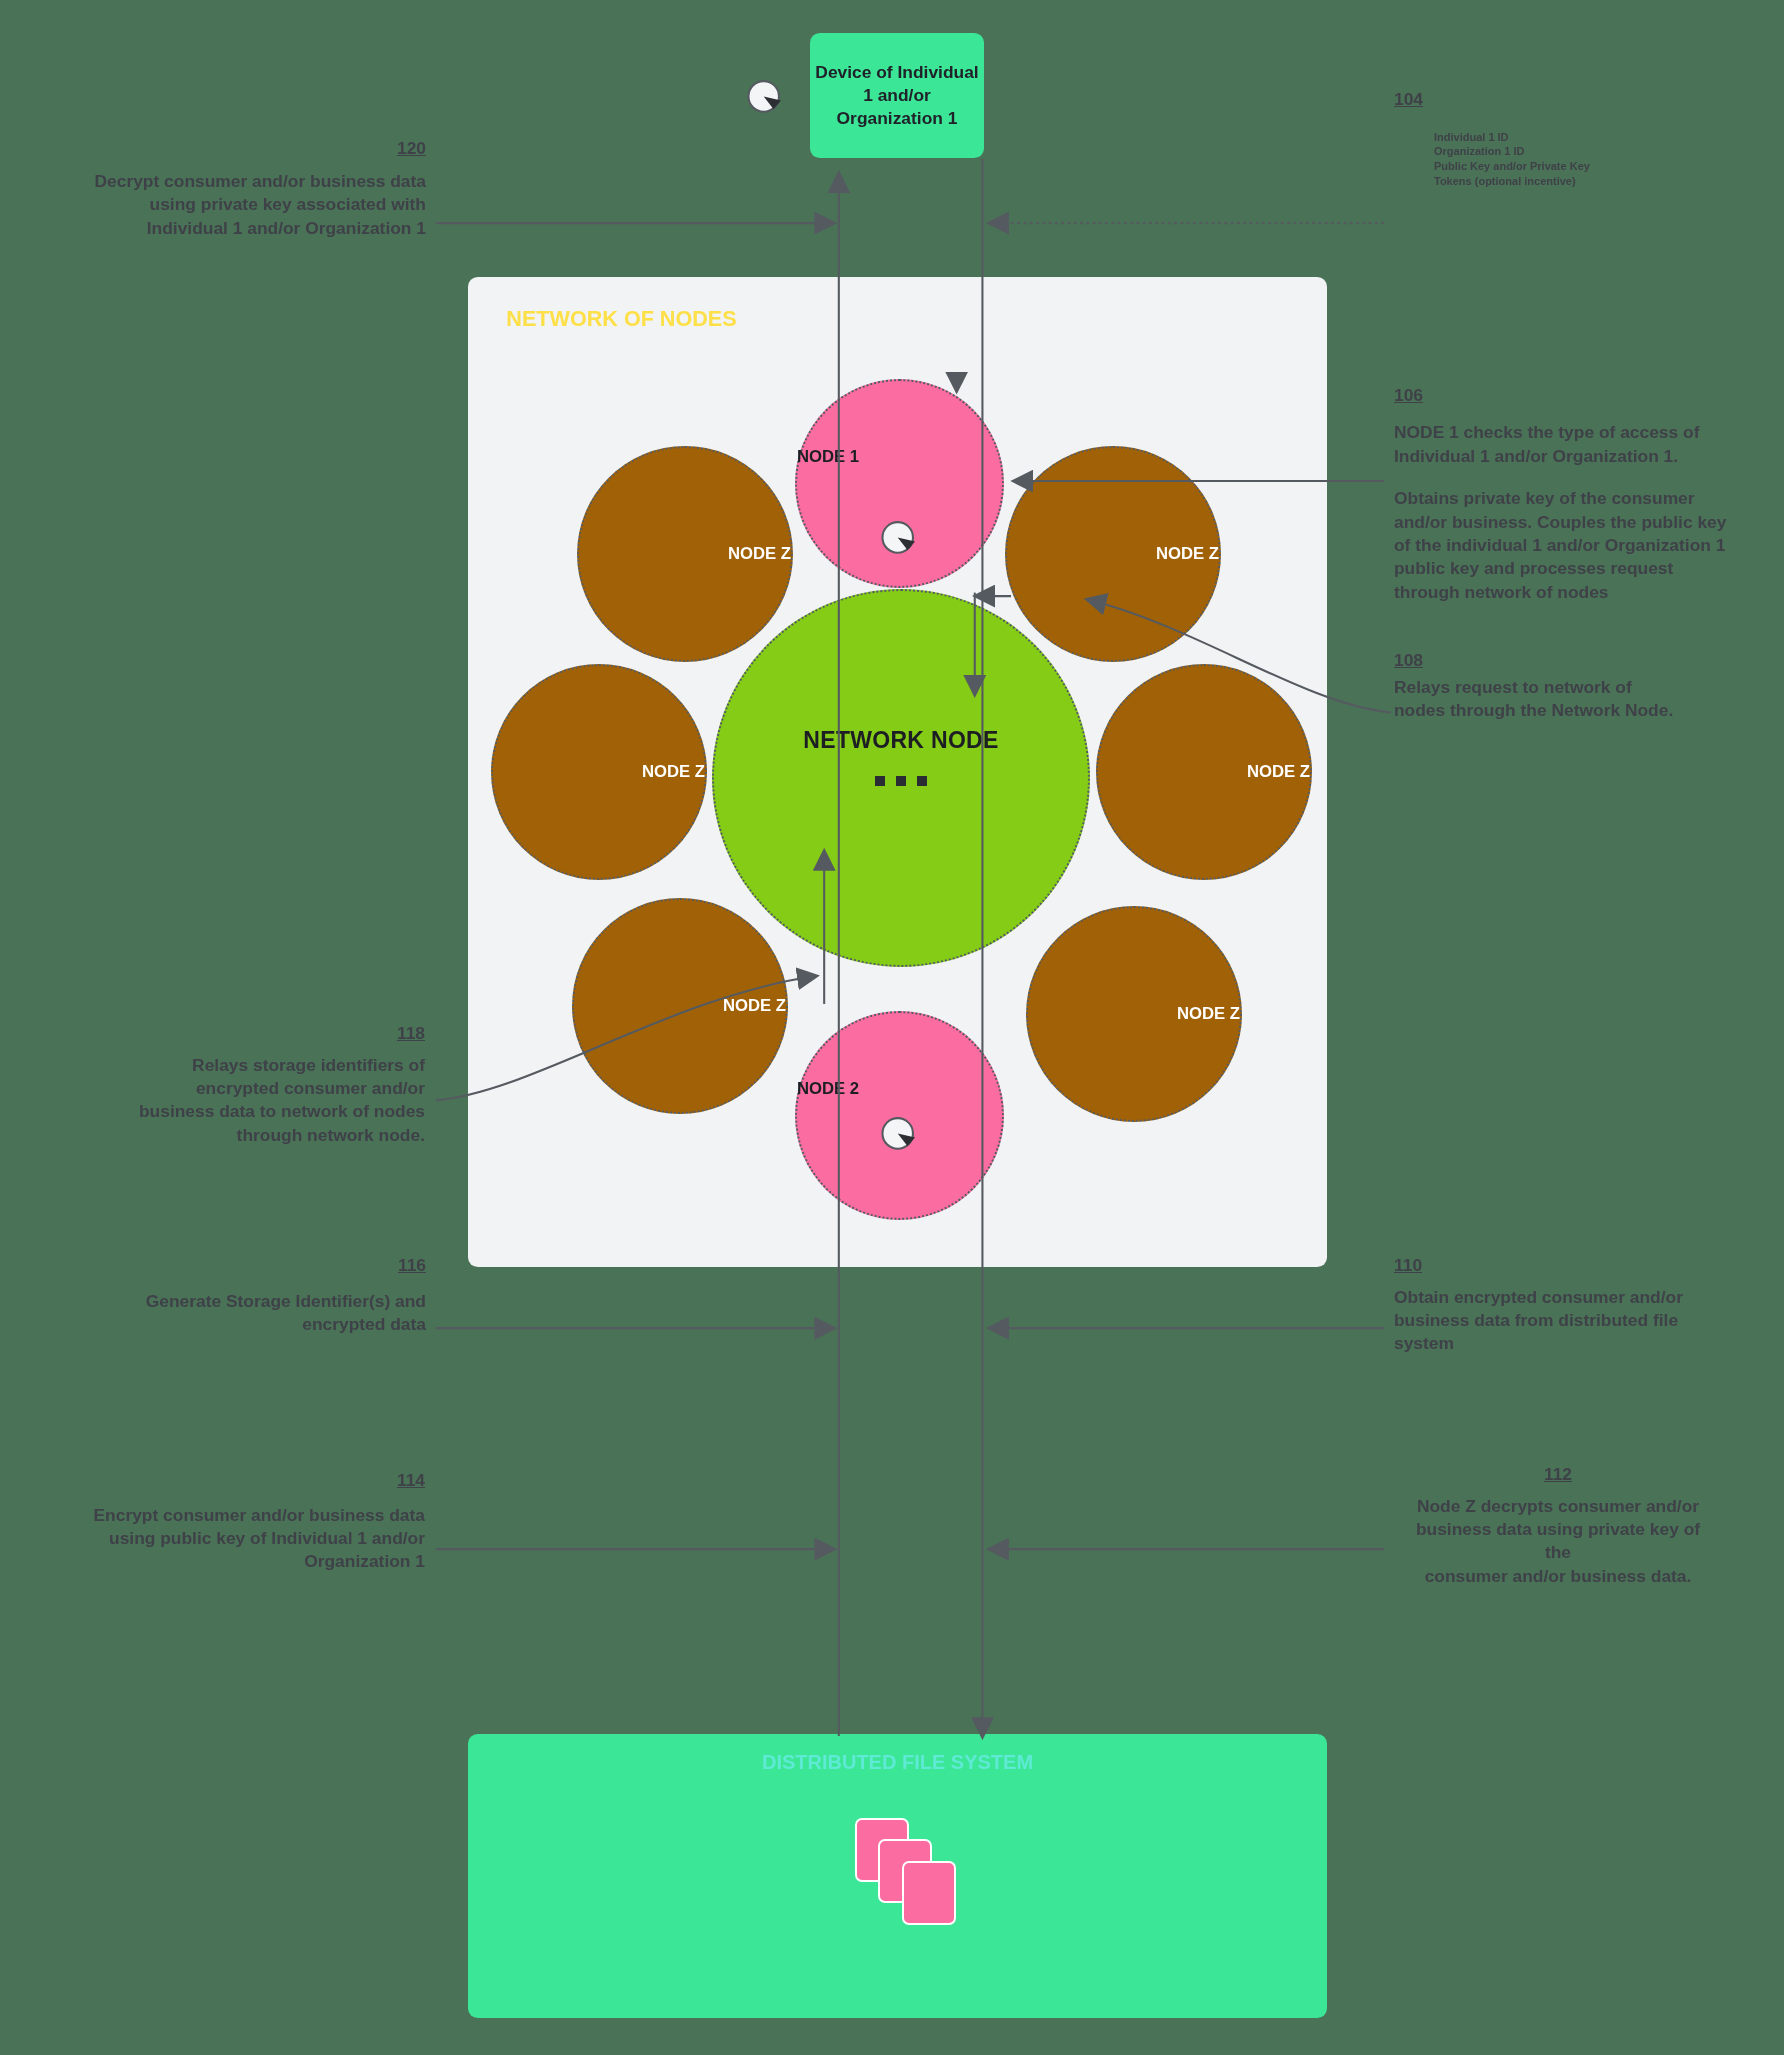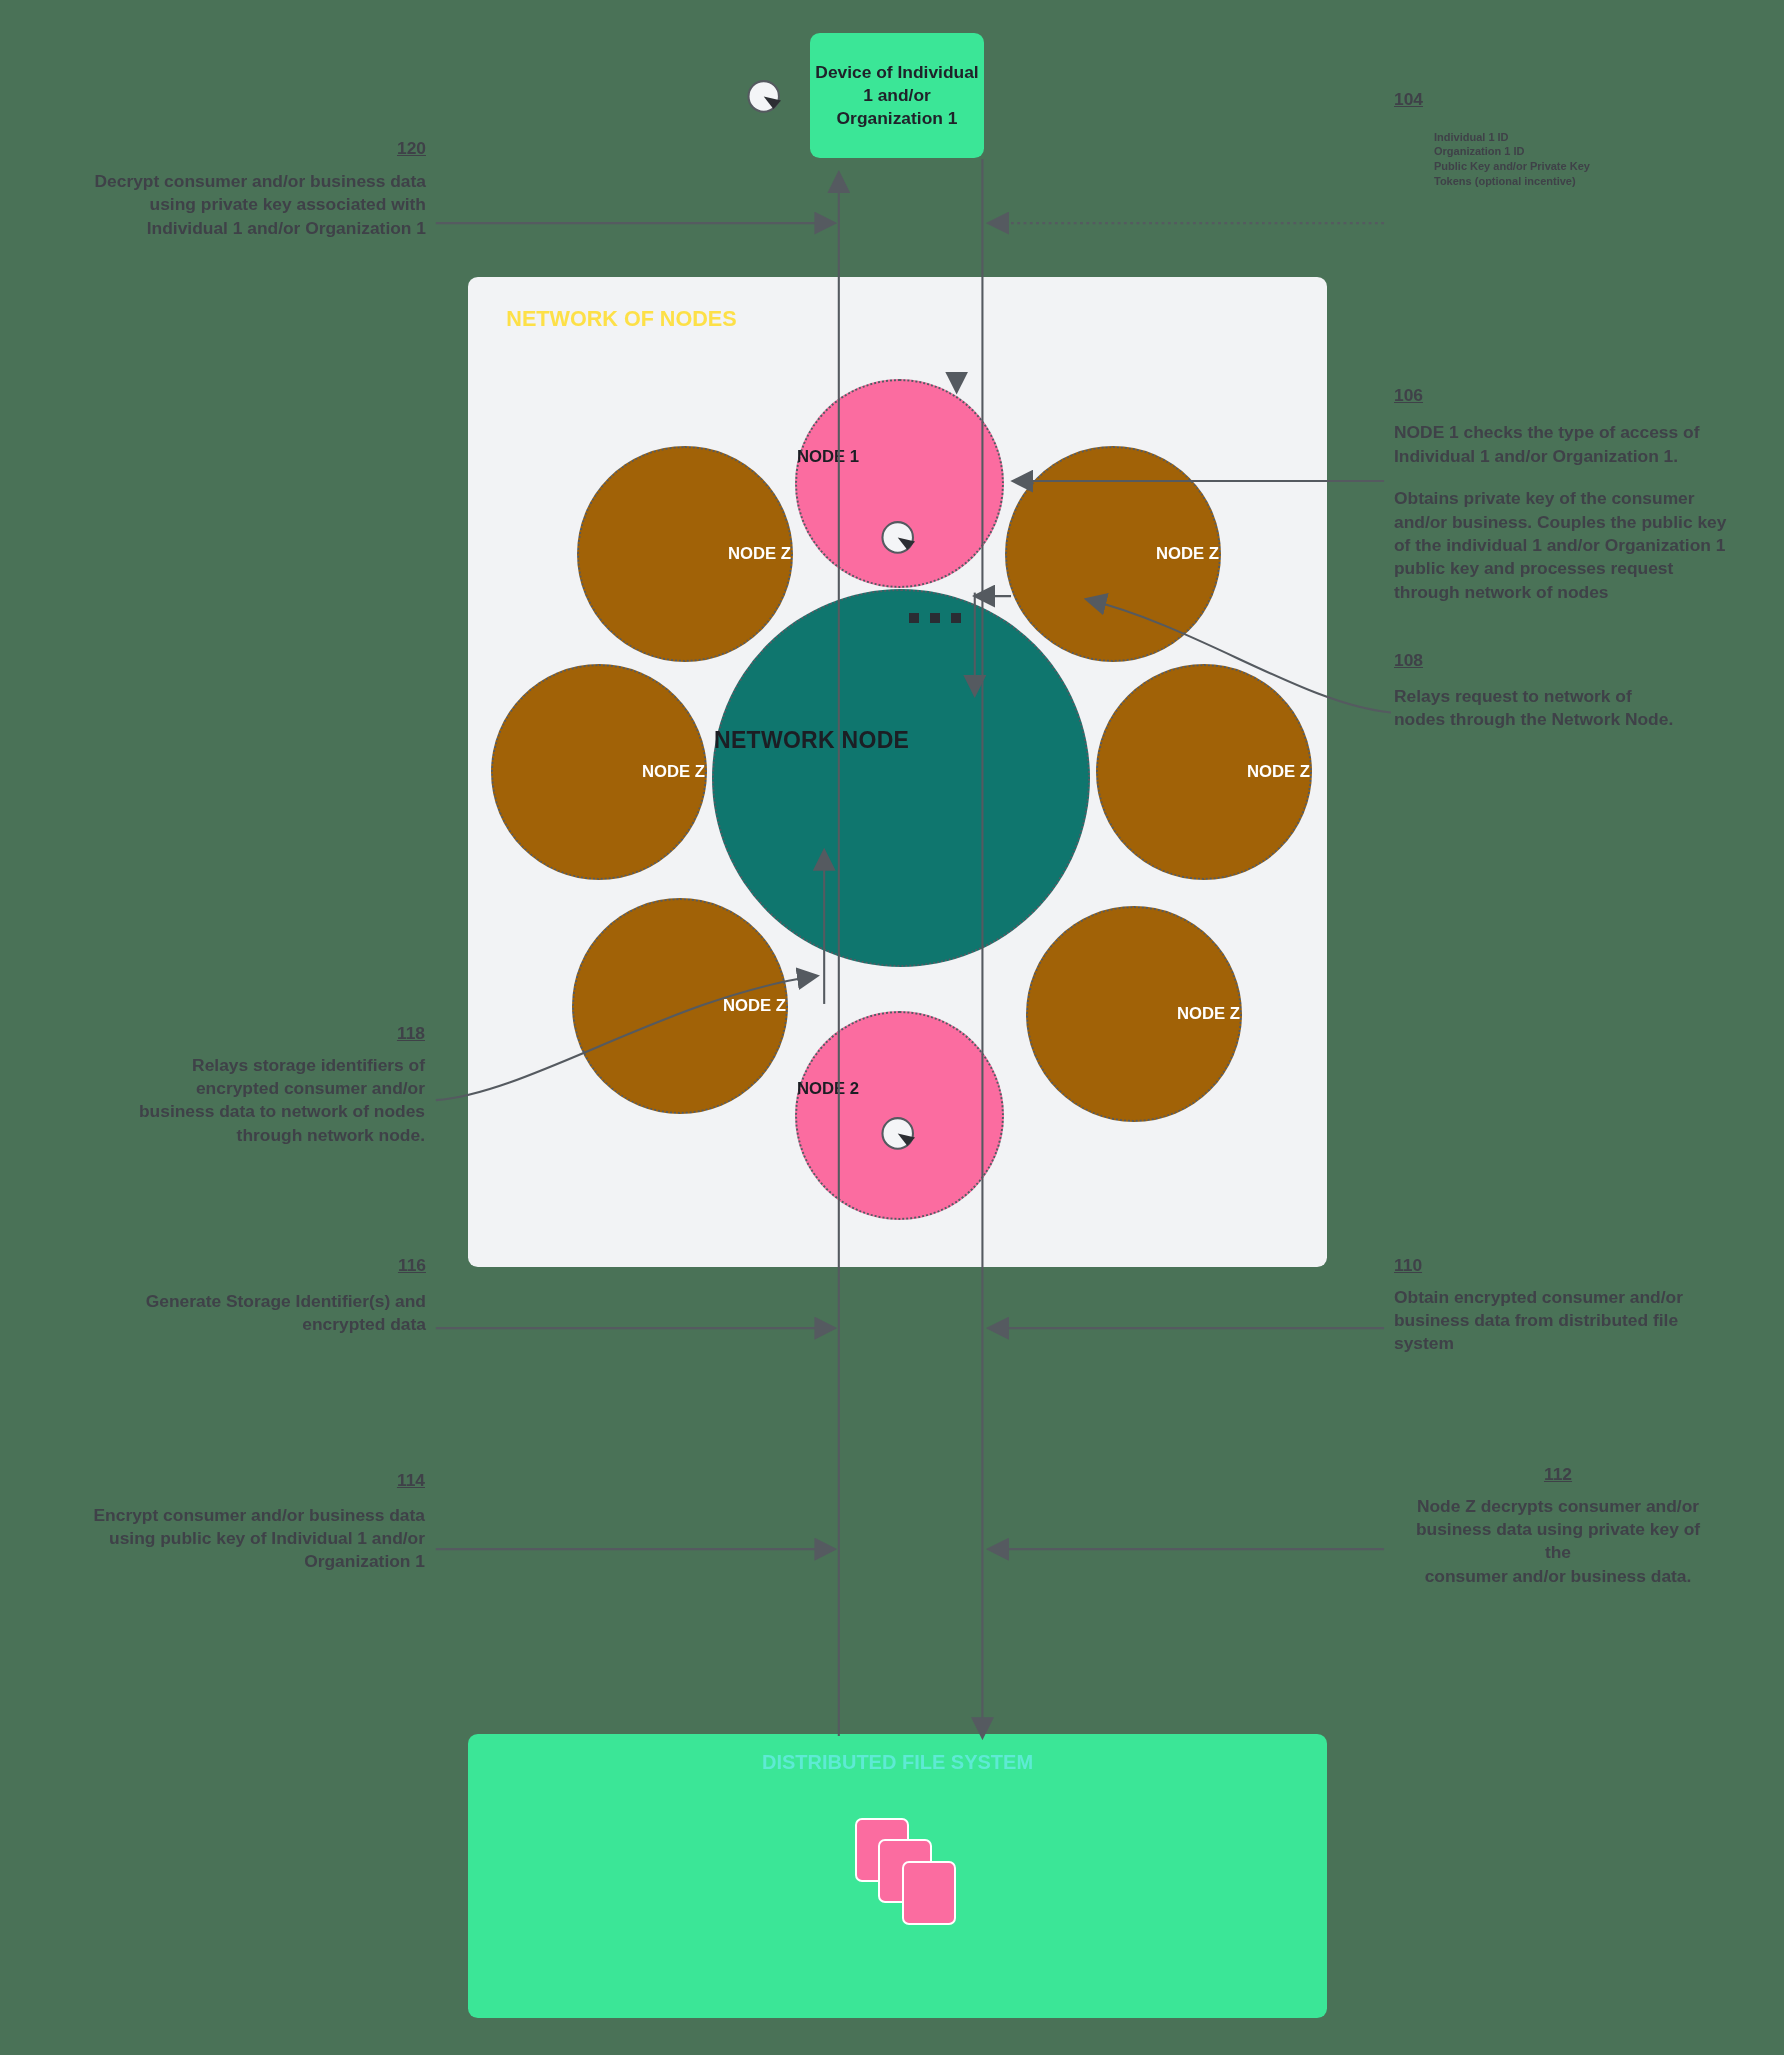--- a/index.html
+++ b/index.html
@@ -50,23 +50,23 @@
     color:#1c1e24;font-weight:bold;font-size:16.7px;
   }
 
   #node1{left:795px;top:379px;width:209px;height:209px;}
   #node1 .lbl{margin-top:66px;}
   #node2{left:795px;top:1011px;width:209px;height:209px;}
   #node2 .lbl{margin-top:66px;}
 
   #networknode{
     left:712px;top:589px;width:374px;height:374px;
-    background:#0f766e;border:2.1px dotted #545b63;
+    background:#84cc16;border:2.1px dotted #545b63;
     border-radius:50%;z-index:3;
-    display:flex;flex-direction:row;
+    display:flex;flex-direction:column;align-items:center;
   }
   #networknode .nn-label{
     margin-top:136px;color:#1c1e24;font-weight:bold;font-size:23px;letter-spacing:0.3px;
   }
   .dots{margin-top:22px;display:flex;gap:11px;}
   .dots span{width:9.8px;height:9.8px;background:#2a2c33;display:block;}
 
   #nodez-tl{left:577px;top:446px;width:216px;height:216px;}
   #nodez-tr{left:1005px;top:446px;width:216px;height:216px;}
   #nodez-ml{left:491px;top:664px;width:216px;height:216px;}
@@ -249,21 +249,21 @@
 Tokens (optional incentive)</div>
   </div>
 
   <div class="abs ann right-ann" id="ann-106">
     <div class="num">106</div>
     <div class="body">NODE 1 checks the type of access of Individual 1 and/or Organization 1.</div>
     <div class="body" style="margin-top:19.5px;">Obtains private key of the consumer and/or business. Couples the public key of the individual 1 and/or Organization 1 public key and processes request through network of nodes</div>
   </div>
 
   <div class="abs ann right-ann" id="ann-108">
-    <div class="num" style="margin-bottom:14px;">108</div>
+    <div class="num" style="margin-bottom:5px;">108</div>
     <div class="body">Relays request to network of nodes through the Network Node.</div>
   </div>
 
   <div class="abs ann right-ann" id="ann-110">
     <div class="num" style="margin-bottom:9.8px;">110</div>
     <div class="body">Obtain encrypted consumer and/or business data from distributed file system</div>
   </div>
 
   <div class="abs ann right-ann" id="ann-112">
     <div class="num" style="margin-bottom:9.8px;">112</div>

